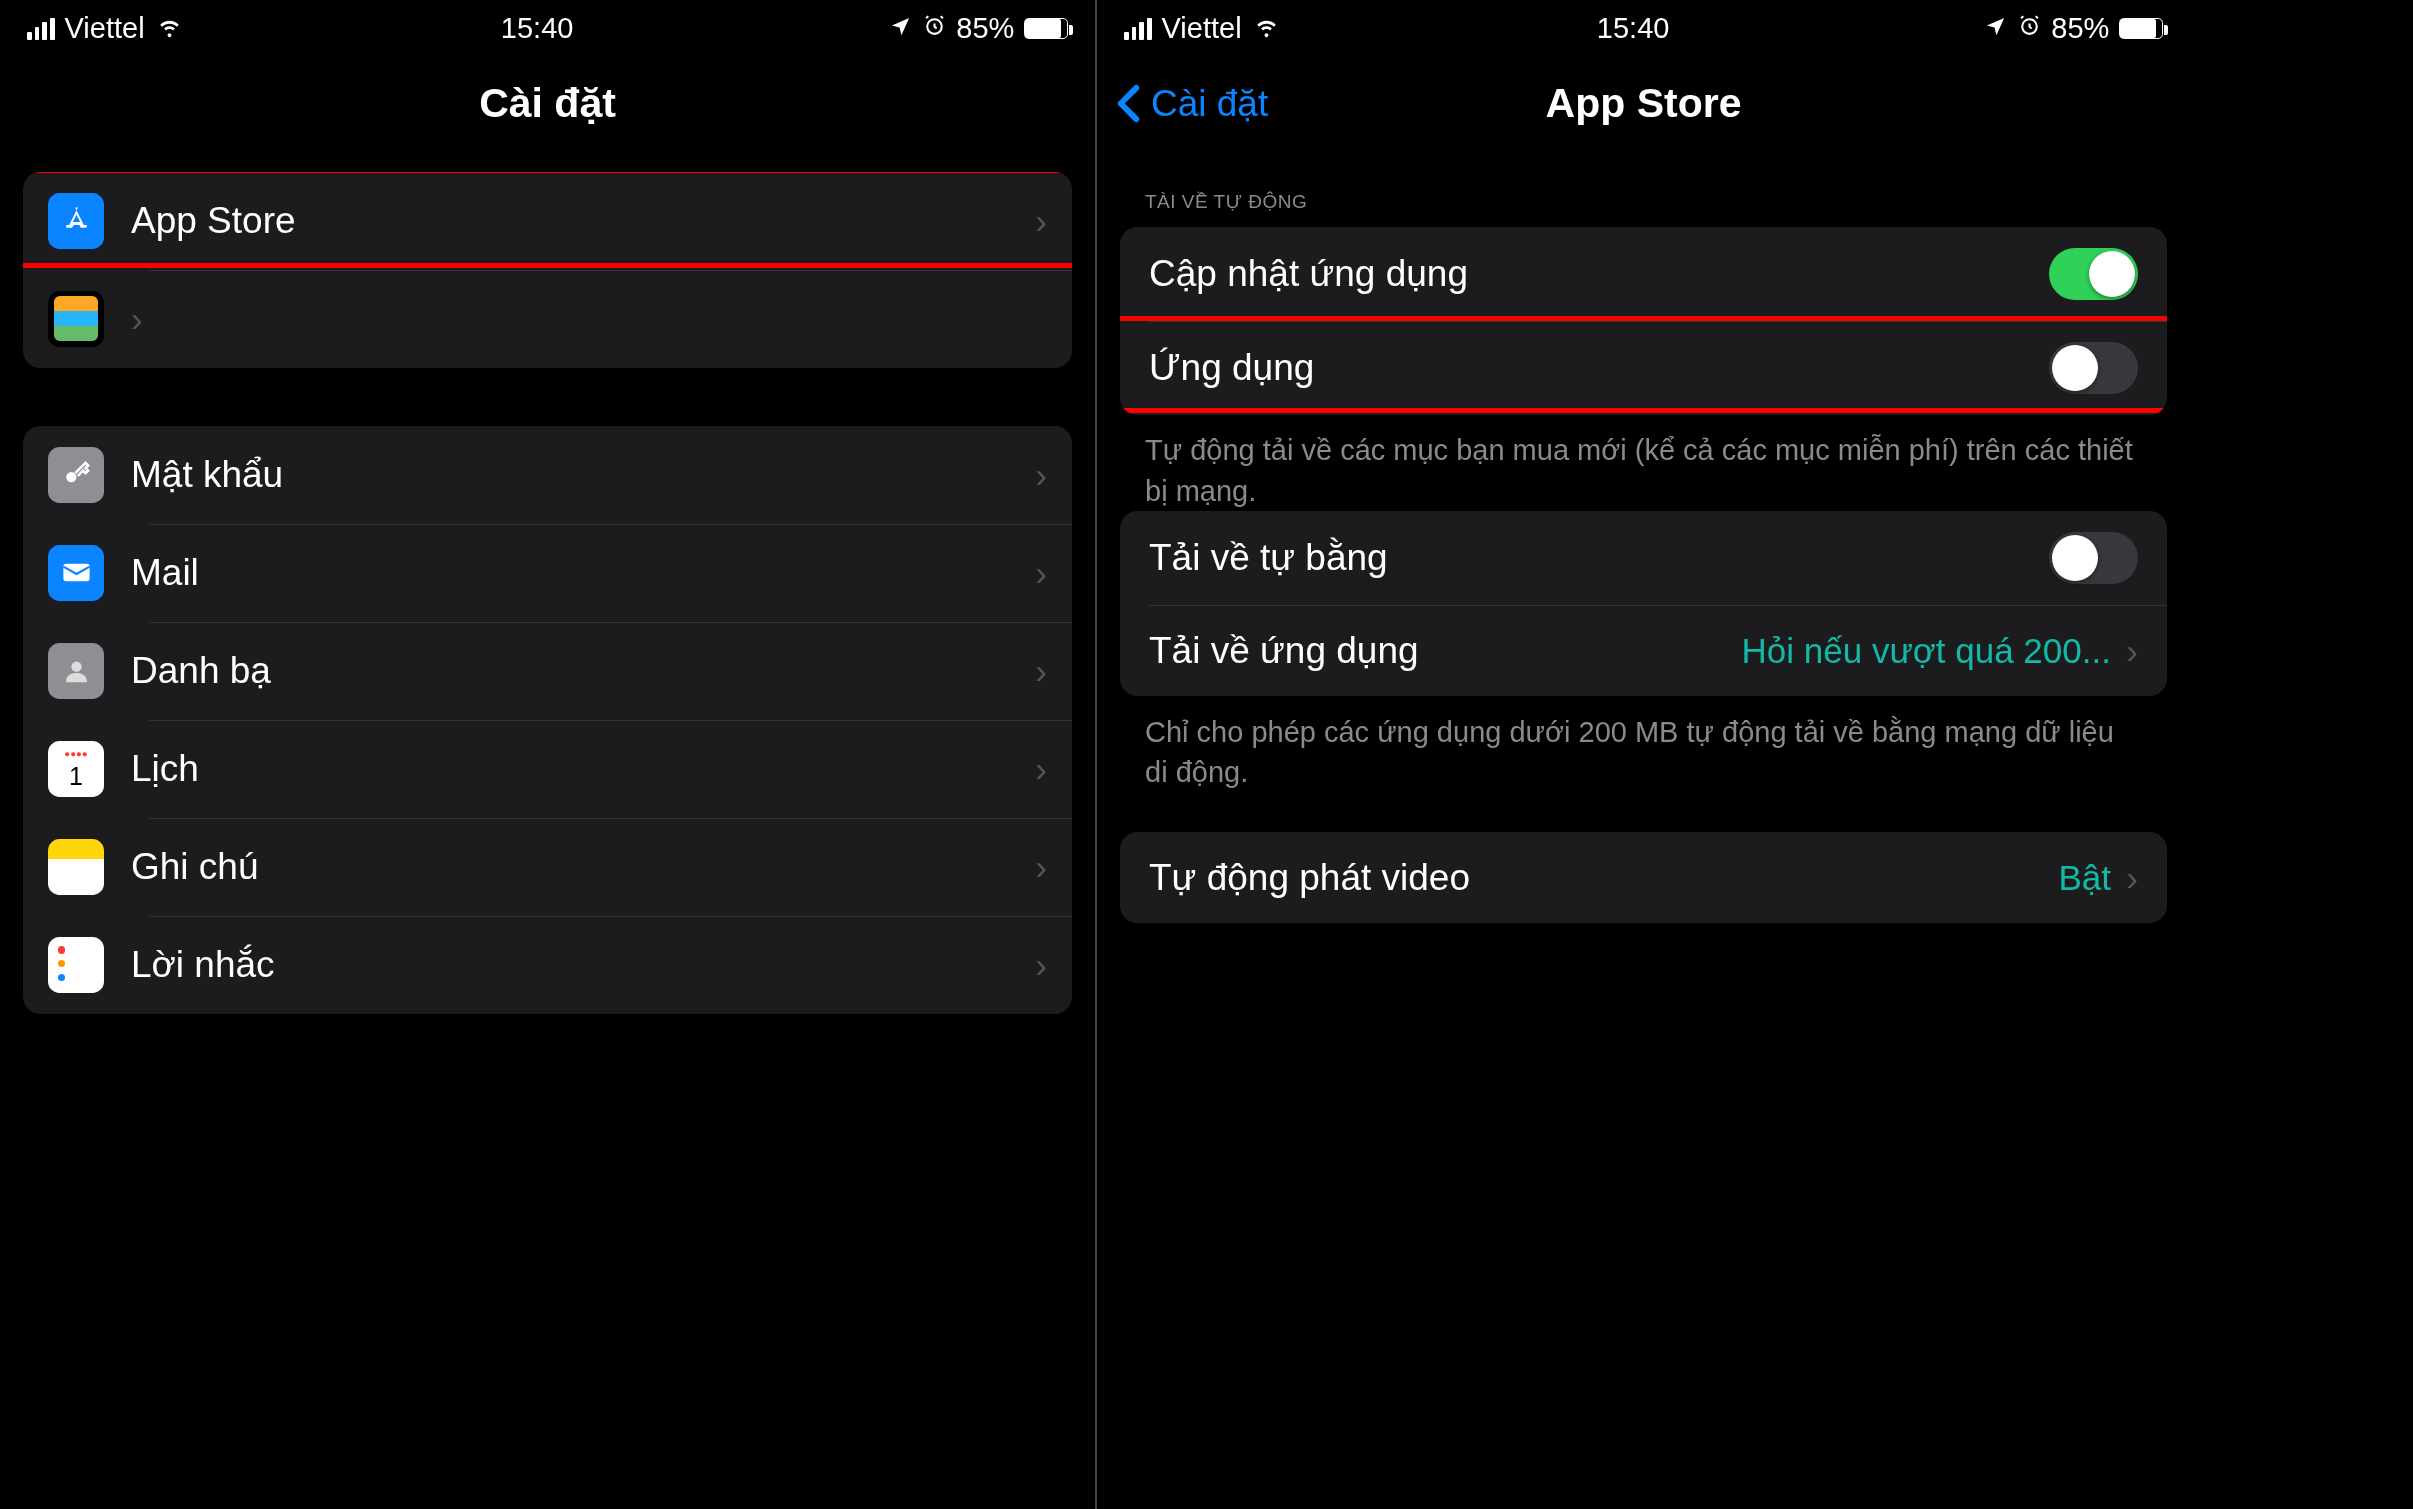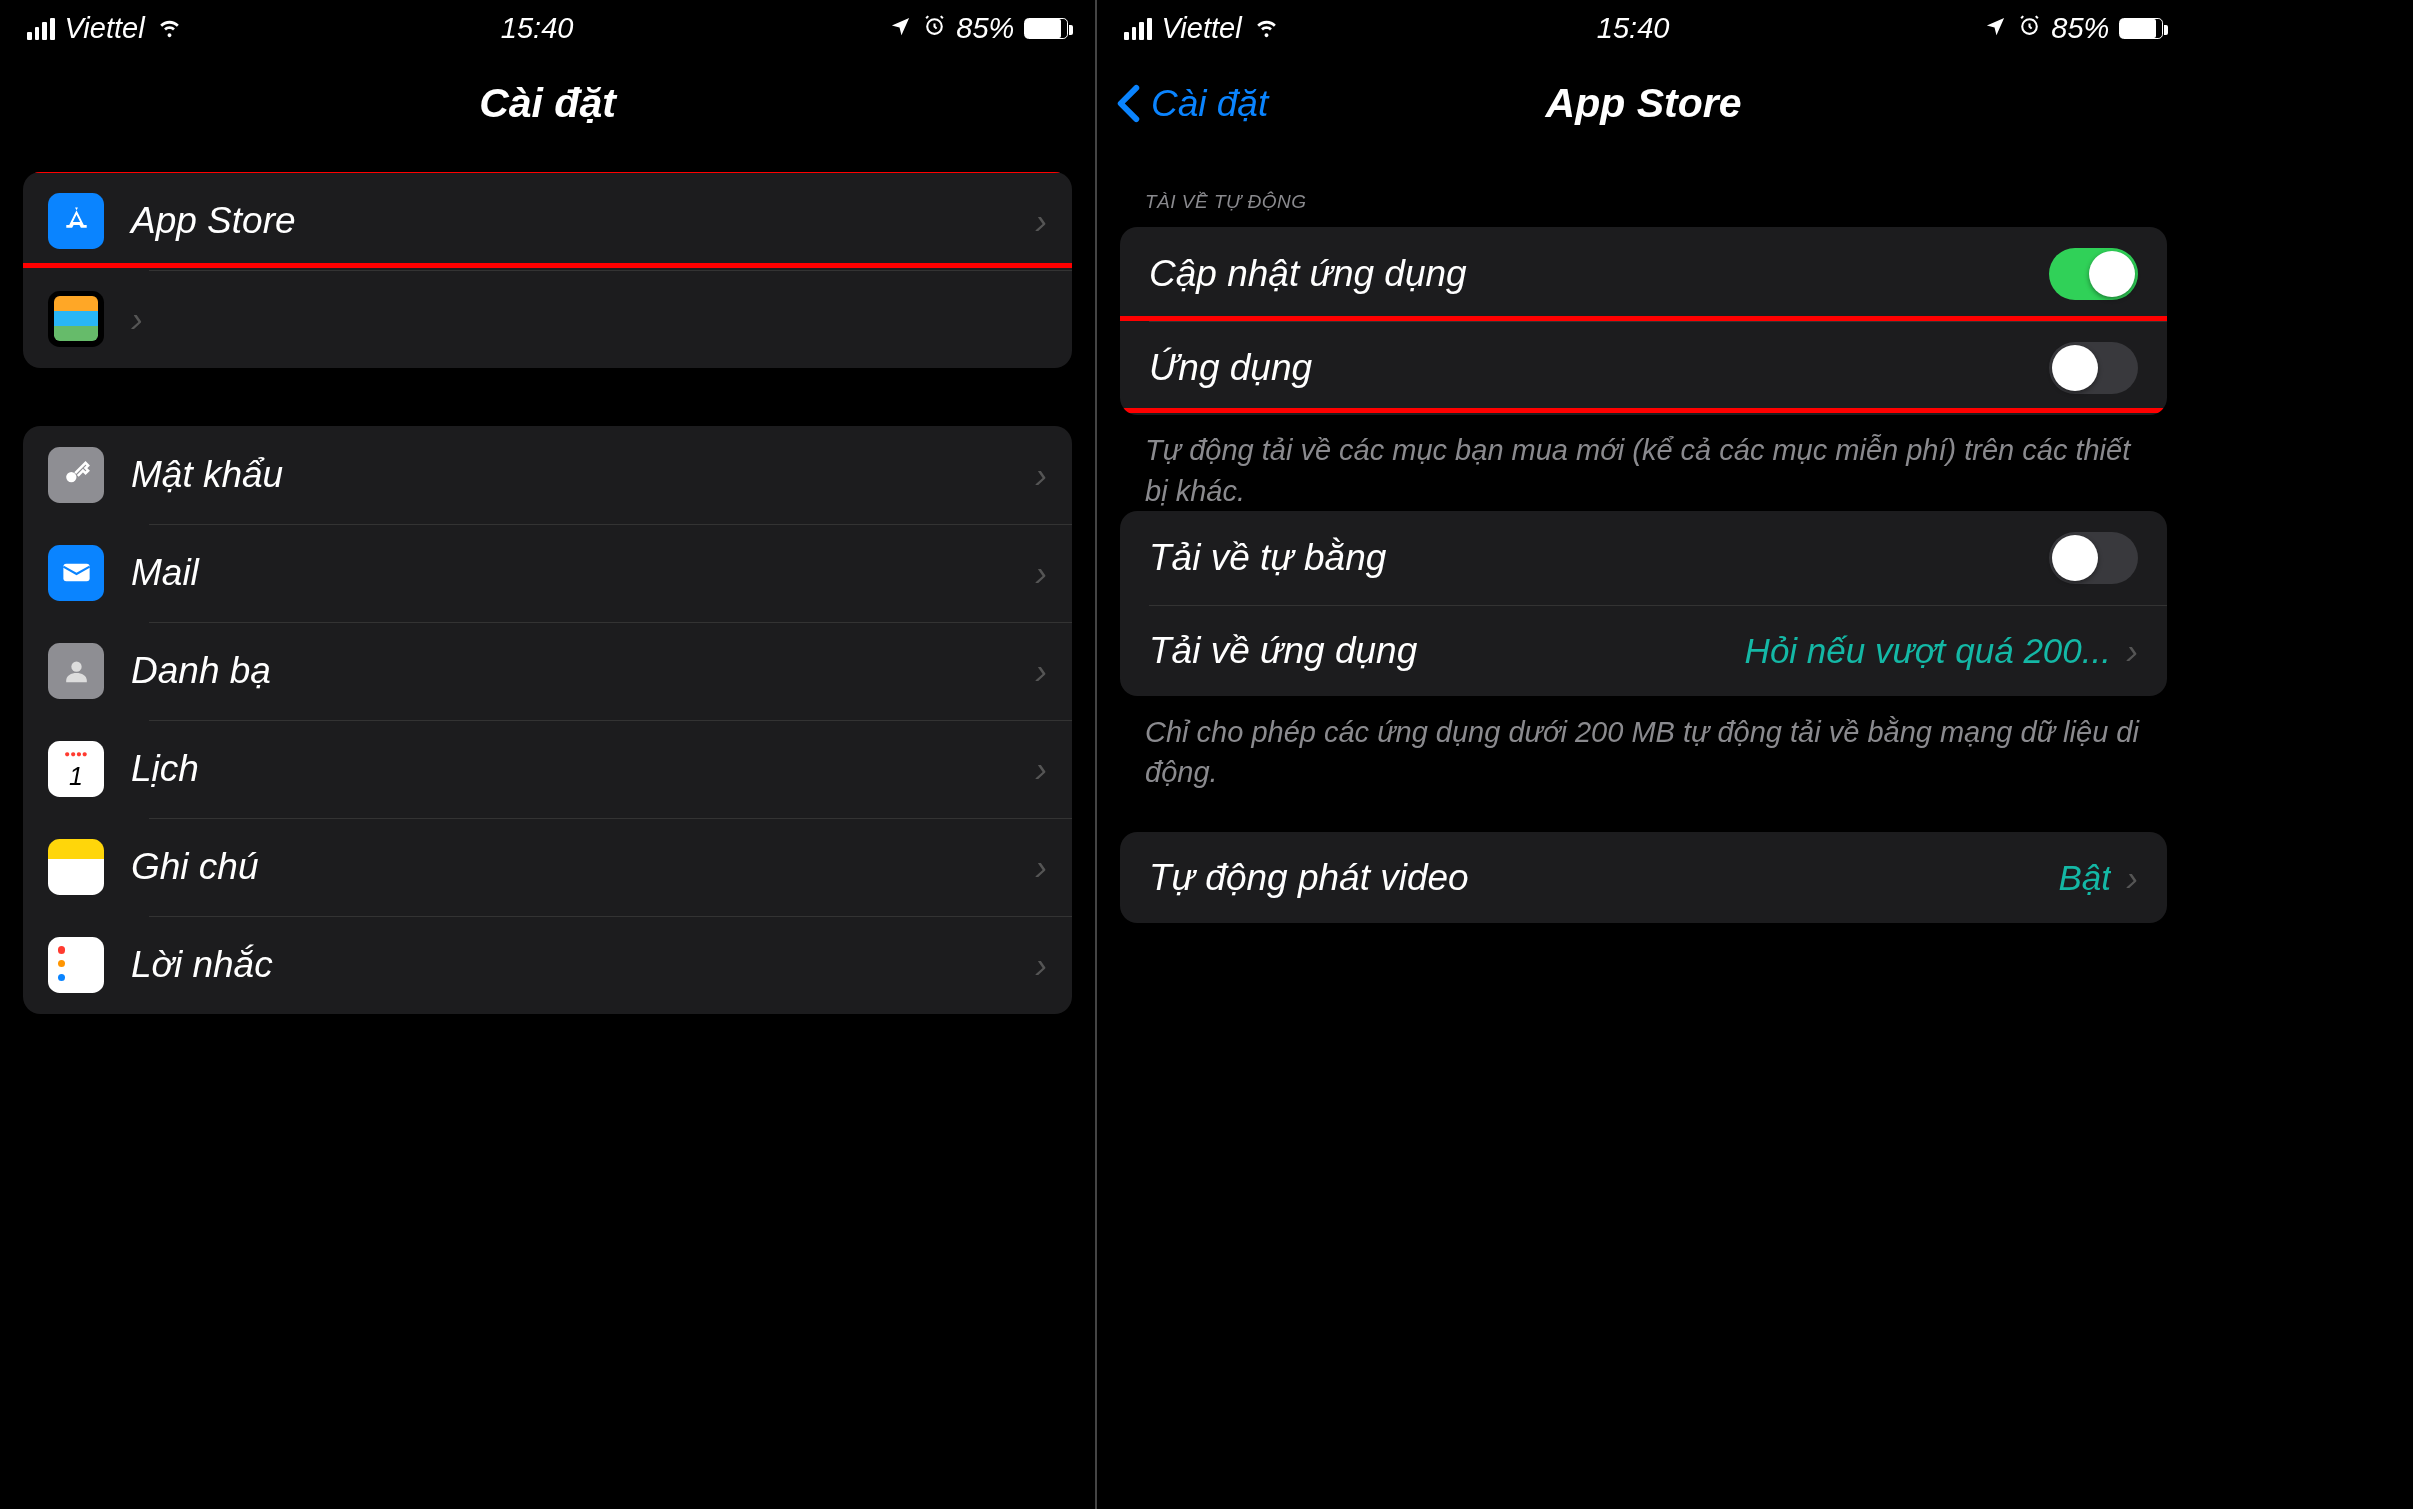--- a/index.html
+++ b/index.html
@@ -10,21 +10,20 @@
       display: flex;
       width: 2414px;
       height: 1509px;
     }
     .screen {
       width: 1095px;
       height: 100%;
       background: #000;
       position: relative;
       overflow: hidden;
-      font-style: italic;
     }
     .status-bar {
       display: flex;
       justify-content: space-between;
       align-items: center;
       padding: 9.7px 27px 7.7px 27px;
       font-size: 29px;
       font-weight: 500;
       color: #fff;
     }
@@ -321,21 +320,21 @@
         </div>
     </div>
     <div class="row2">
       <span class="row2-label">Ứng dụng</span>
       <div class="toggle off">
           <div class="toggle-knob"></div>
         </div>
     </div>
     <div class="highlight-box" style="top:89px;left:-9.7px;right:-9.7px;height:97px;"></div>
   </div>
-  <div class="section-footer">Tự động tải về các mục bạn mua mới (kể cả các mục miễn phí) trên các thiết bị khác.</div>
+  <div class="section-footer">Tự động tải về các mục bạn mua mới (kể cả các mục miễn phí) trên các thiết bị mạng.</div>
 
   <div class="group2">
     <div class="row2">
       <span class="row2-label">Tải về tự bằng</span>
       <div class="toggle off">
           <div class="toggle-knob"></div>
         </div>
     </div>
     <div class="row2">
       <span class="row2-label">Tải về ứng dụng</span>

